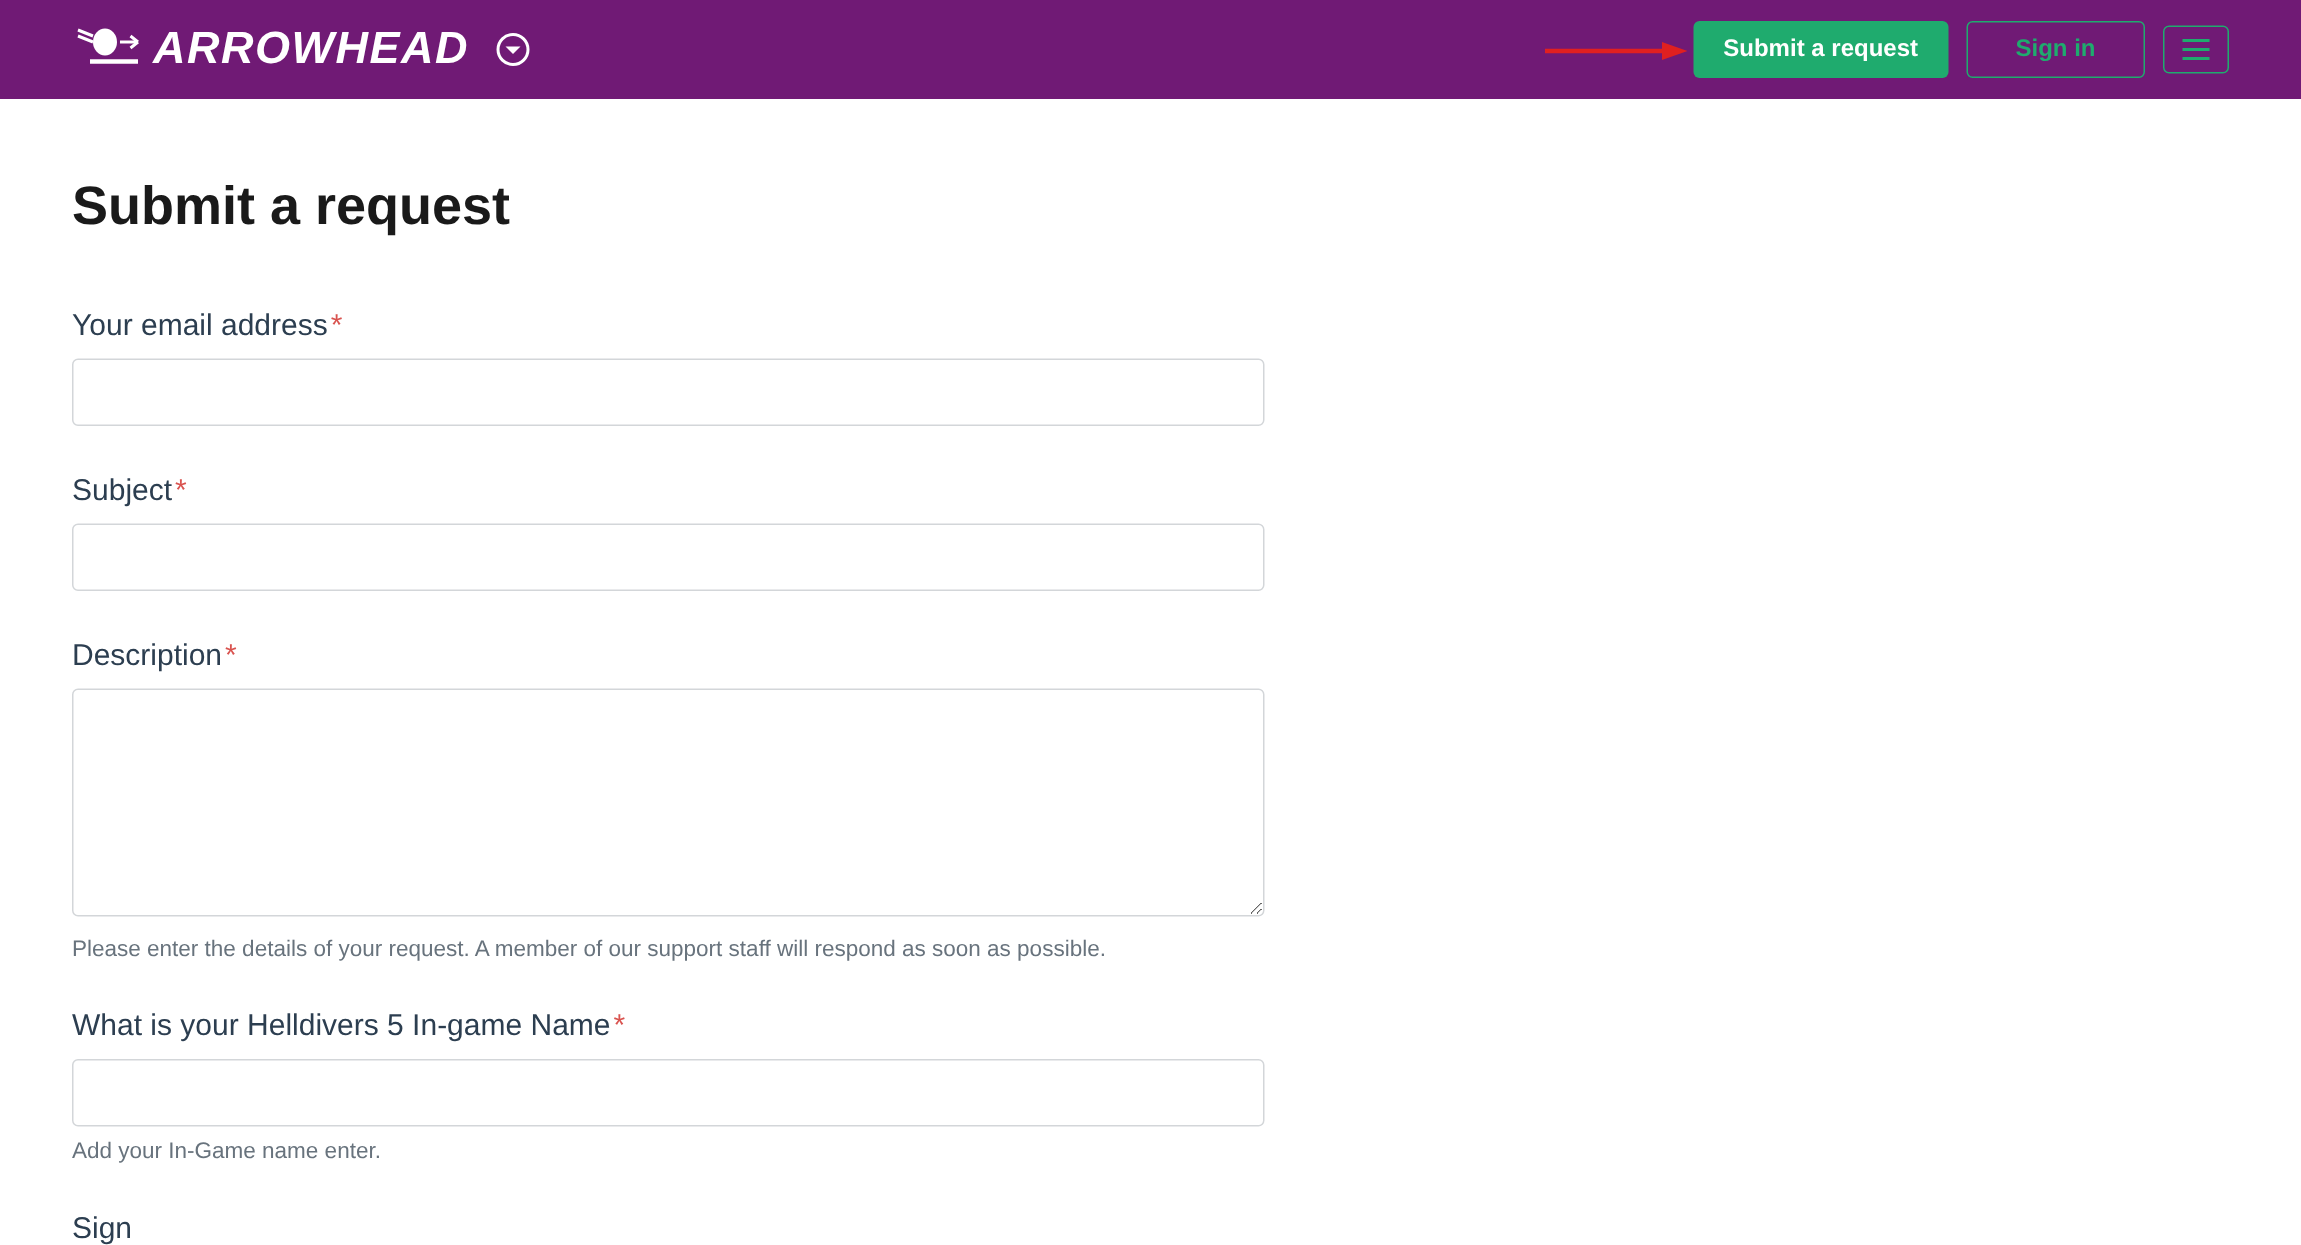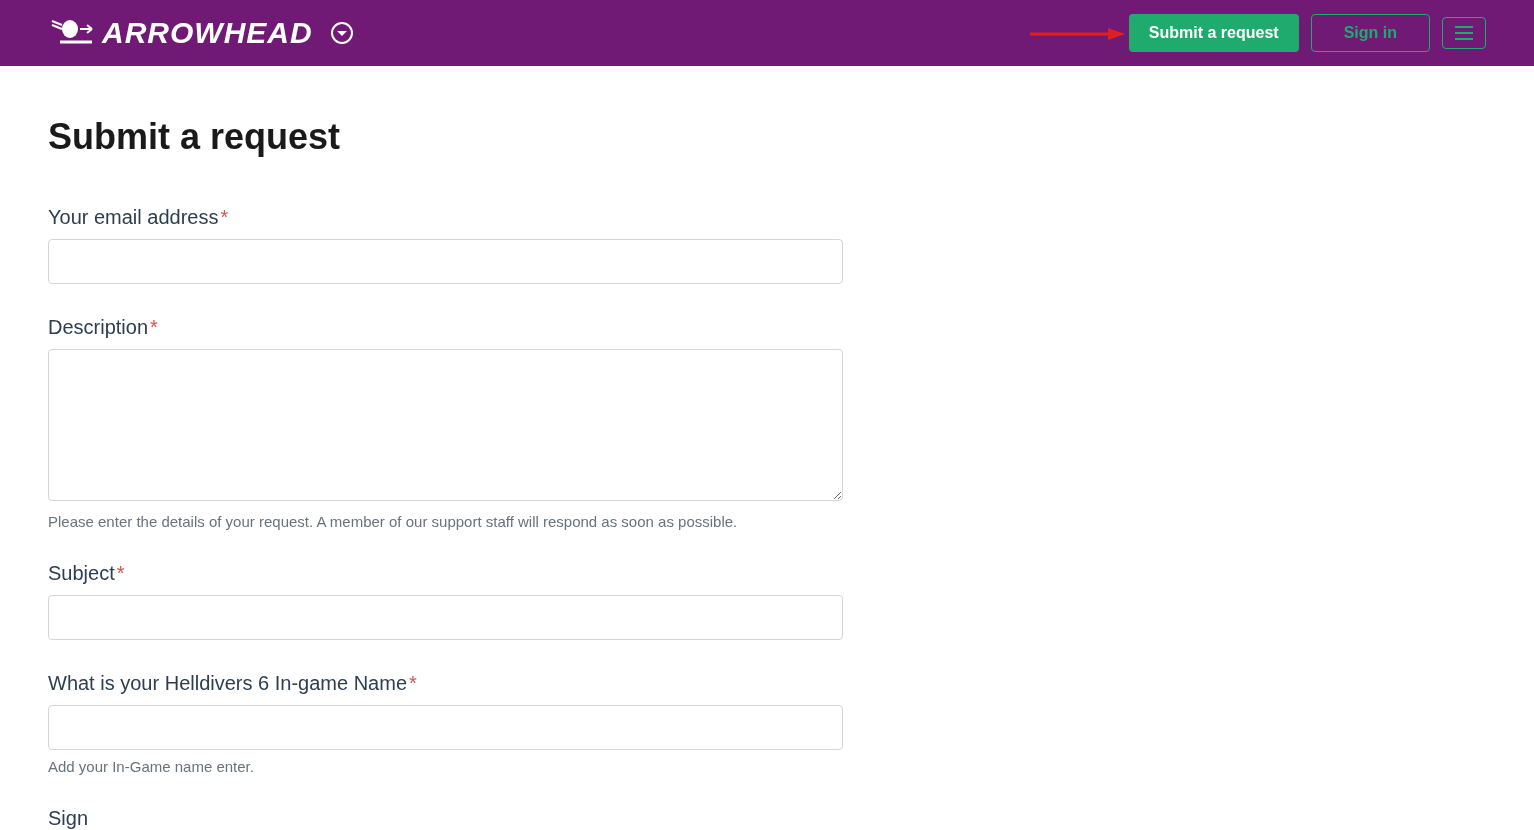--- a/index.html
+++ b/index.html
@@ -226,36 +226,36 @@
 
   <div class="form-group">
     <label class="form-label">
       <span>Your email address</span><span class="required-mark">*</span>
     </label>
     <input type="text" class="form-input" style="">
   </div>
 
   <div class="form-group">
     <label class="form-label">
+      <span>Subject</span><span class="required-mark">*</span>
+    </label>
+    <input type="text" class="form-input" style="">
+  </div>
+
+  <div class="form-group">
+    <label class="form-label">
       <span>Description</span><span class="required-mark">*</span>
     </label>
     <textarea class="form-textarea" style=""></textarea>
     <div class="form-hint">Please enter the details of your request. A member of our support staff will respond as soon as possible.</div>
   </div>
 
   <div class="form-group">
     <label class="form-label">
-      <span>Subject</span><span class="required-mark">*</span>
-    </label>
-    <input type="text" class="form-input" style="">
-  </div>
-
-  <div class="form-group">
-    <label class="form-label">
-      <span>What is your Helldivers 6 In-game Name</span><span class="required-mark">*</span>
+      <span>What is your Helldivers 5 In-game Name</span><span class="required-mark">*</span>
     </label>
     <input type="text" class="form-input" style="">
     <div class="form-hint">Add your In-Game name enter.</div>
   </div>
 
   <div class="form-group">
     <label class="form-label">
       <span>Sign</span>
     </label>
   </div>

